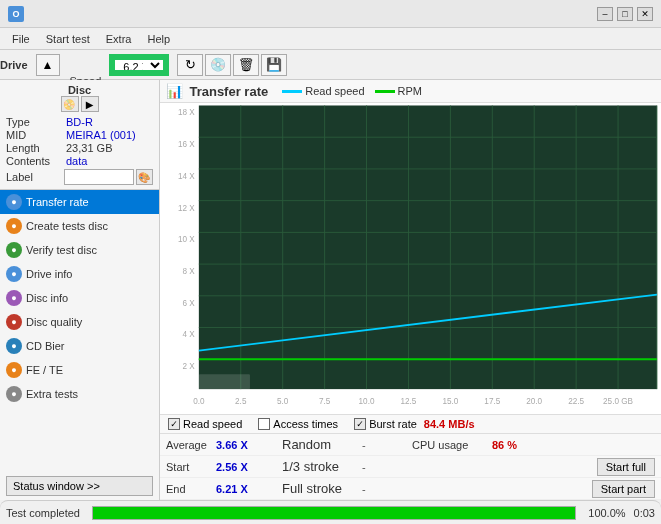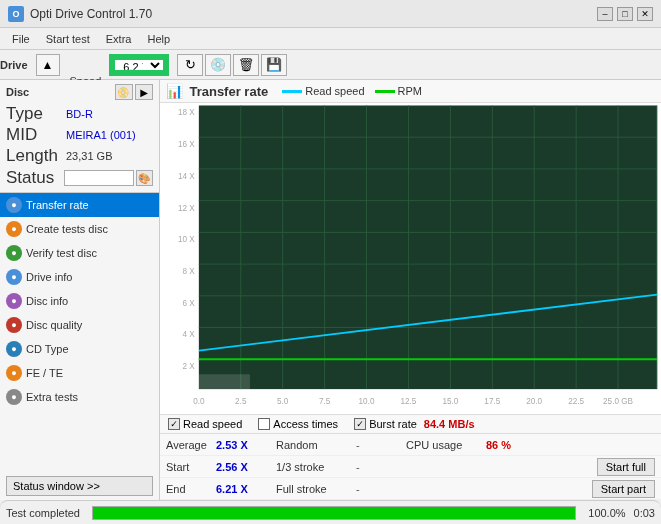--- a/index.html
+++ b/index.html
@@ -28,26 +28,26 @@
     .toolbar-icon-btn { width: 26px; height: 22px; border: 1px solid #aaa; background: #f5f5f5; cursor: pointer; display: flex; align-items: center; justify-content: center; font-size: 13px; }
     
     
     .main { display: flex; height: calc(524px - 28px - 22px - 30px - 24px); }
     
     
     .sidebar { width: 160px; background: #f5f5f5; border-right: 1px solid #ccc; display: flex; flex-direction: column; }
     
     
     .disc-panel { padding: 4px 6px; border-bottom: 1px solid #ccc; }
-    .disc-header { display: flex; align-items: center; justify-content: space-between; margin-bottom: 4px; }
+    .disc-header { display: flex; align-items: center; justify-content: space-between; margin-bottom: 4px; flex-direction: column; }
     .disc-title { font-size: 11px; font-weight: bold; color: #333; }
     .disc-icons { display: flex; gap: 2px; }
     .disc-icon { width: 18px; height: 16px; border: 1px solid #aaa; background: #e8e8e8; display: flex; align-items: center; justify-content: center; font-size: 10px; cursor: pointer; }
     .disc-row { display: flex; align-items: center; margin-bottom: 1px; }
-    .disc-key { color: #333; font-size: 17px; width: 60px; }
+    .disc-key { color: #333; font-size: 11px; width: 60px; }
     .disc-val { color: #0000cc; font-size: 11px; }
     .disc-val-normal { color: #333; font-size: 11px; }
     .label-row { display: flex; align-items: center; margin-top: 2px; }
     .label-input { width: 70px; height: 16px; border: 1px solid #aaa; background: white; font-size: 10px; }
     .label-btn { width: 18px; height: 16px; border: 1px solid #aaa; background: #e8e8e8; margin-left: 2px; cursor: pointer; display: flex; align-items: center; justify-content: center; font-size: 10px; }
     
     
     .nav-items { flex: 1; }
     .nav-item { display: flex; align-items: center; padding: 4px 6px; cursor: pointer; gap: 4px; color: #333; font-size: 11px; }
     .nav-item.active { background: #0078d7; color: white; }
@@ -79,40 +79,39 @@
     .legend-check-item { display: flex; align-items: center; gap: 3px; font-size: 11px; }
     .checkbox { width: 12px; height: 12px; border: 1px solid #666; background: white; display: flex; align-items: center; justify-content: center; font-size: 9px; }
     .checkbox.checked { background: #e8e8e8; }
     .burst-val { color: #cc0000; font-size: 11px; font-weight: bold; }
     
     
     .stats-area { background: #f8f8f8; }
     .stats-row { display: flex; align-items: center; padding: 2px 6px; border-bottom: 1px solid #eee; height: 22px; }
     .stat-label { width: 50px; font-size: 11px; color: #333; }
     .stat-val { width: 50px; font-size: 11px; color: #0000cc; font-weight: bold; }
-    .stat-mid-label { width: 80px; font-size: 11px; color: #333; margin-left: 10px; }
+    .stat-mid-label { width: 80px; font-size: 13px; color: #333; margin-left: 16px; }
     .stat-mid-val { width: 40px; font-size: 11px; color: #555; }
     .stat-right-label { width: 80px; font-size: 11px; color: #333; margin-left: 10px; }
     .stat-right-val { font-size: 11px; color: #cc0000; font-weight: bold; }
     .stat-btn { margin-left: auto; padding: 1px 8px; border: 1px solid #aaa; background: #e8e8e8; cursor: pointer; font-size: 11px; height: 18px; }
     
     
     .status-bar { height: 24px; background: #f0f0f0; border-top: 1px solid #ccc; display: flex; align-items: center; padding: 0 6px; gap: 8px; border-radius: 8px; }
     .status-text { font-size: 11px; color: #333; }
     .progress-container { flex: 1; height: 14px; border: 1px solid #aaa; background: #e0e0e0; margin: 0 4px; }
     .progress-bar { height: 100%; background: #00cc00; }
     .time-text { font-size: 11px; color: #333; white-space: nowrap; }
   </style>
 </head>
 <body>
 
 <div class="title-bar">
   <div class="title-bar-left">
     <div class="title-bar-icon">O</div>
-    <span class="title-bar-text">Opti Drive Control 1.70</span>
   </div>
   <div class="title-bar-controls">
     <div class="title-btn">–</div>
     <div class="title-btn">□</div>
     <div class="title-btn">✕</div>
   </div>
 </div>
 
 <div class="menu-bar">
   <span class="menu-item">File</span>
@@ -155,22 +154,26 @@
         <span class="disc-val">BD-R</span>
       </div>
       <div class="disc-row">
         <span class="disc-key">MID</span>
         <span class="disc-val">MEIRA1 (001)</span>
       </div>
       <div class="disc-row">
         <span class="disc-key">Length</span>
         <span class="disc-val-normal">23,31 GB</span>
       </div>
+      <div class="disc-row">
+        <span class="disc-key">Contents</span>
+        <span class="disc-val">data</span>
+      </div>
       <div class="label-row">
-        <span class="disc-key">Status</span>
+        <span class="disc-key">Label</span>
         <input class="label-input" type="text" value="" style="">
         <div class="label-btn">🎨</div>
       </div>
     </div>
 
     <div class="nav-items">
       <div class="nav-item active">
         <div class="nav-icon nav-icon-blue">●</div>
         <span>Transfer rate</span>
       </div>
@@ -189,21 +192,21 @@
       <div class="nav-item">
         <div class="nav-icon nav-icon-purple">●</div>
         <span>Disc info</span>
       </div>
       <div class="nav-item">
         <div class="nav-icon nav-icon-red">●</div>
         <span>Disc quality</span>
       </div>
       <div class="nav-item">
         <div class="nav-icon nav-icon-teal">●</div>
-        <span>CD Type</span>
+        <span>CD Bier</span>
       </div>
       <div class="nav-item">
         <div class="nav-icon nav-icon-orange">●</div>
         <span>FE / TE</span>
       </div>
       <div class="nav-item">
         <div class="nav-icon nav-icon-gray">●</div>
         <span>Extra tests</span>
       </div>
     </div>
@@ -296,21 +299,21 @@
       <div class="legend-check-item">
         <div class="checkbox checked">✓</div>
         <span>Burst rate</span>
         <span class="burst-val" style="margin-left:4px;">84.4 MB/s</span>
       </div>
     </div>
 
     <div class="stats-area">
       <div class="stats-row">
         <span class="stat-label">Average</span>
-        <span class="stat-val">2.53 X</span>
+        <span class="stat-val">3.66 X</span>
         <span class="stat-mid-label">Random</span>
         <span class="stat-mid-val">-</span>
         <span class="stat-right-label">CPU usage</span>
         <span class="stat-right-val">86 %</span>
       </div>
       <div class="stats-row">
         <span class="stat-label">Start</span>
         <span class="stat-val">2.56 X</span>
         <span class="stat-mid-label">1/3 stroke</span>
         <span class="stat-mid-val">-</span>

